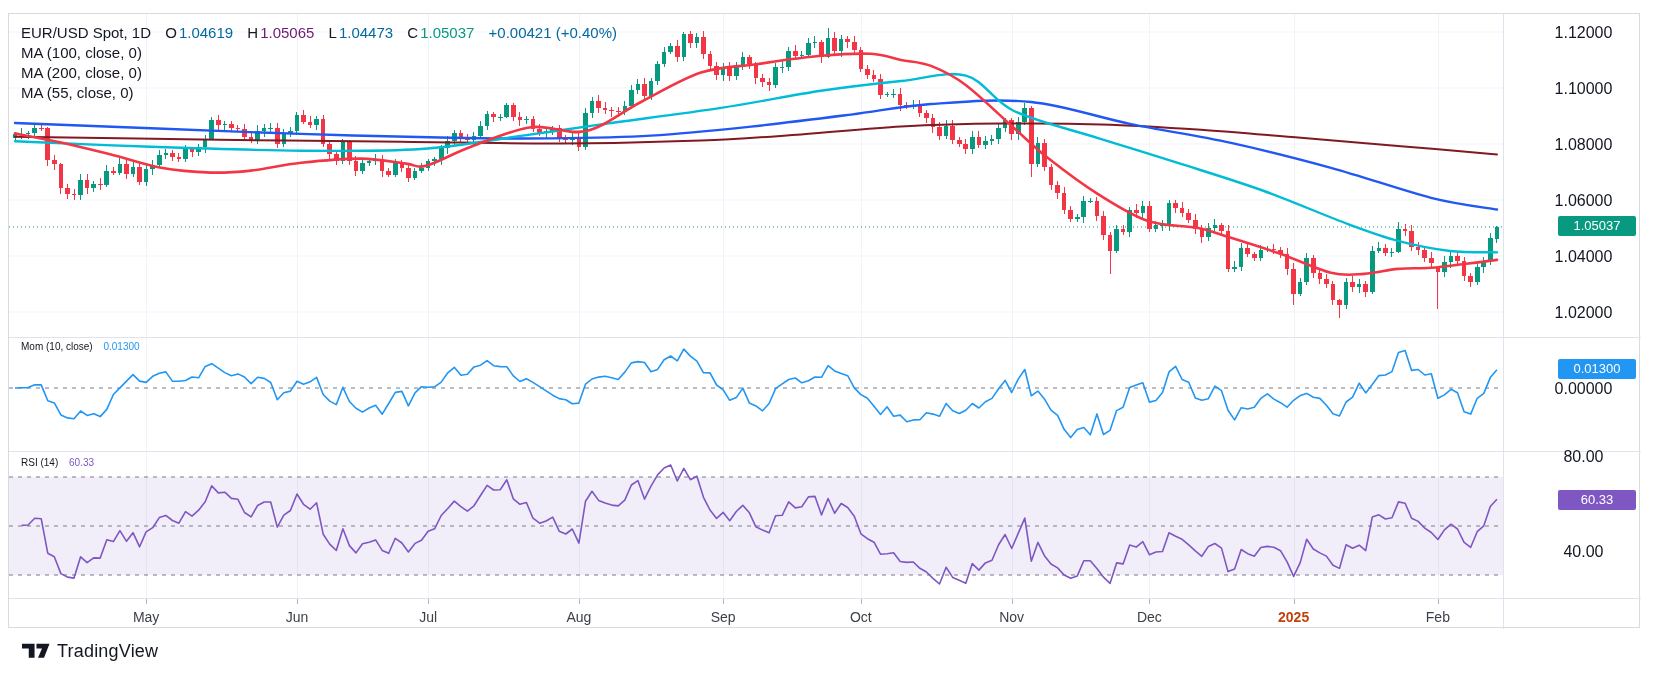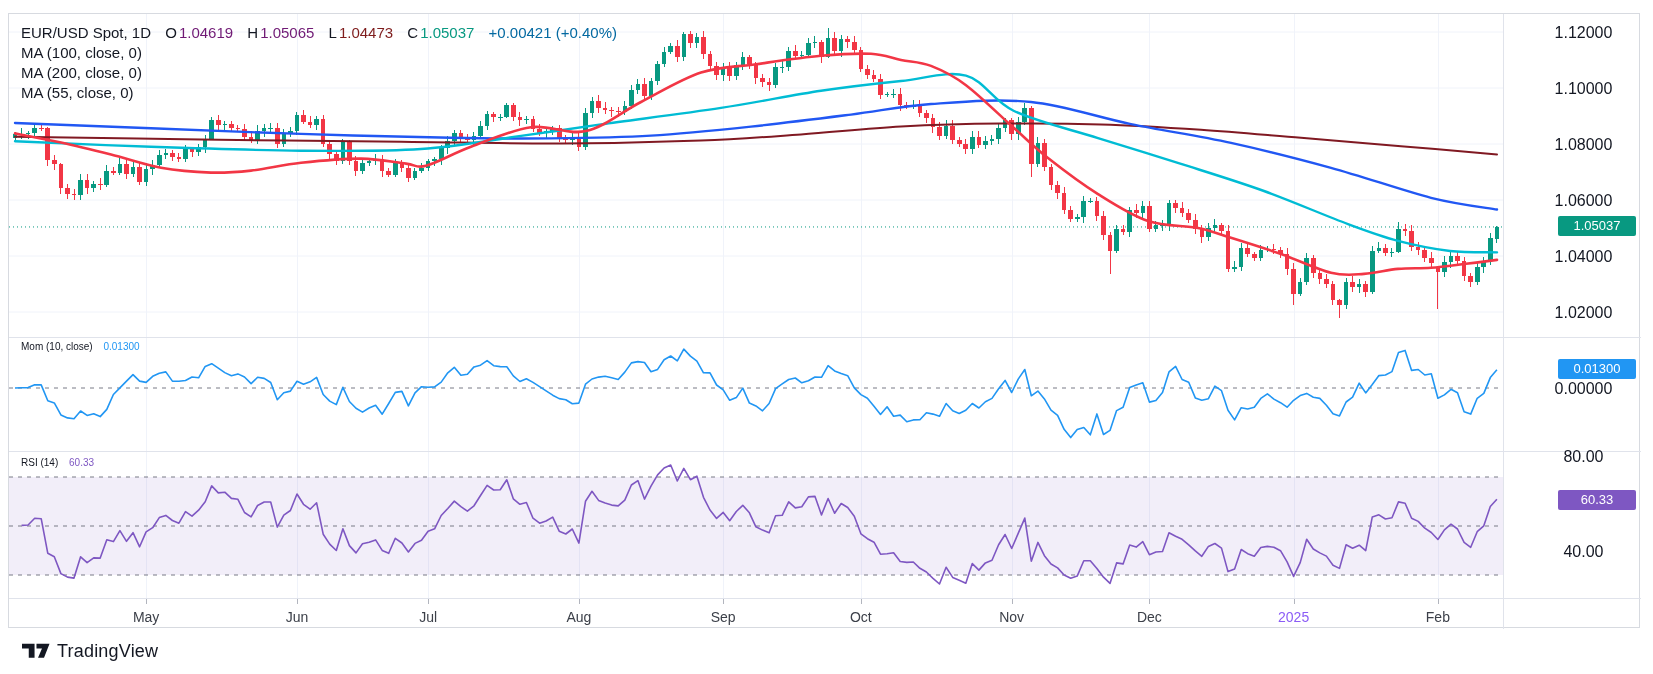--- a/index.html
+++ b/index.html
@@ -13,21 +13,21 @@
   .badge{position:absolute;left:54px;width:78px;height:20px;line-height:20px;text-align:center;
          color:#fff;font-size:13px;border-radius:2px;}
   #legend{position:absolute;left:12px;top:9px;font-size:15px;color:#131722;line-height:20px;white-space:nowrap;}
   #legend .v{margin-left:2px;}
   #legend .g{margin-left:10px;}
   .ma-row{margin-top:0;}
   .pane-legend{position:absolute;left:12px;font-size:10px;color:#131722;white-space:nowrap;}
   .pane-legend .val{margin-left:8px;}
   #time-axis{position:absolute;left:0;top:584px;width:1494px;height:31px;}
   .month{position:absolute;top:11px;width:60px;margin-left:-30px;text-align:center;font-size:14px;color:#3c4049;}
-  .month.bold{font-weight:normal;color:#8b5cf6;}
+  .month.bold{font-weight:bold;color:#c2410c;}
   #logo{position:absolute;left:22px;top:638px;display:flex;align-items:center;height:26px;}
   #logo svg{display:block;margin-right:7px;}
   #logo span{font-size:18px;color:#131722;letter-spacing:0.2px;}
 </style>
 </head>
 <body>
 
 <div id="stage">
   <div id="chart">
     <svg id="canvas" width="1632" height="615">
@@ -538,23 +538,23 @@
         <path d="M12.6,511.4L19.1,511.0L25.7,504.3L32.2,504.7L38.8,539.3L45.3,542.8L51.9,559.6L58.5,563.1L65.0,564.1L71.6,542.8L78.1,548.7L84.7,543.9L91.2,544.1L97.8,525.7L104.4,527.6L110.9,516.6L117.5,527.3L124.0,518.7L130.6,532.8L137.1,517.9L143.7,513.7L150.3,503.6L156.8,501.4L163.4,506.5L169.9,509.2L176.5,497.7L183.0,502.1L189.6,496.2L196.2,487.7L202.7,471.9L209.3,478.9L215.8,478.2L222.4,484.4L228.9,485.3L235.5,498.5L242.1,502.8L248.6,491.5L255.2,488.0L261.7,488.0L268.3,513.1L274.8,501.2L281.4,496.5L288.0,480.0L294.5,490.3L301.1,495.2L307.6,488.8L314.2,520.2L320.7,530.1L327.3,536.5L333.9,514.8L340.4,531.6L347.0,538.9L353.5,529.8L360.1,528.2L366.6,525.9L373.2,536.4L379.7,539.3L386.3,524.3L392.9,529.0L399.4,538.0L406.0,529.4L412.5,526.3L419.1,517.2L425.6,514.8L432.2,501.5L438.8,494.5L445.3,487.1L451.9,492.7L458.4,497.1L465.0,491.8L471.5,481.5L478.1,471.4L484.7,476.0L491.2,475.7L497.8,465.8L504.3,484.8L510.9,490.3L517.4,488.5L524.0,504.2L530.6,509.2L537.1,507.0L543.7,503.1L550.2,517.2L556.8,520.0L563.3,515.0L569.9,529.1L576.5,487.3L583.0,477.3L589.6,486.4L596.1,489.1L602.7,491.1L609.2,491.9L615.8,486.1L622.4,471.0L628.9,466.6L635.5,485.1L642.0,472.2L648.6,460.9L655.1,454.0L661.7,451.0L668.3,467.0L674.8,454.4L681.4,465.7L687.9,462.2L694.5,483.3L701.0,496.0L707.6,504.4L714.2,498.4L720.7,506.7L727.3,497.5L733.8,491.3L740.4,498.8L746.9,512.8L753.5,516.1L760.1,518.8L766.6,501.8L773.2,501.3L779.7,487.8L786.3,493.9L792.8,492.7L799.4,482.9L806.0,482.4L812.5,500.9L819.1,484.5L825.6,499.2L832.2,489.5L838.7,493.5L845.3,502.2L851.9,519.8L858.4,524.7L865.0,528.2L871.5,540.2L878.1,539.8L884.6,538.8L891.2,547.5L897.8,548.4L904.3,548.0L910.9,554.3L917.4,558.0L924.0,564.3L930.5,570.0L937.1,553.3L943.7,563.4L950.2,566.2L956.8,569.2L963.3,549.6L969.9,556.1L976.4,548.9L983.0,546.3L989.6,530.8L996.1,520.5L1002.7,534.5L1009.2,519.4L1015.8,504.1L1022.3,547.2L1028.9,528.4L1035.4,541.7L1042.0,550.0L1048.6,553.9L1055.1,561.0L1061.7,564.3L1068.2,562.1L1074.8,546.7L1081.3,546.7L1087.9,554.6L1094.5,563.2L1101.0,569.4L1107.6,548.9L1114.1,549.9L1120.7,531.1L1127.2,533.1L1133.8,527.7L1140.4,540.7L1146.9,538.0L1153.5,537.5L1160.0,518.8L1166.6,522.3L1173.1,525.3L1179.7,530.8L1186.3,536.9L1192.8,542.3L1199.4,532.4L1205.9,529.5L1212.5,534.1L1219.0,557.6L1225.6,554.9L1232.2,535.5L1238.7,539.7L1245.3,542.2L1251.8,533.5L1258.4,532.4L1264.9,533.2L1271.5,536.7L1278.1,547.8L1284.6,562.4L1291.2,548.6L1297.7,525.3L1304.3,535.0L1310.8,538.9L1317.4,542.1L1324.0,551.3L1330.5,554.4L1337.1,530.7L1343.6,534.2L1350.2,531.2L1356.7,536.6L1363.3,502.9L1369.9,500.8L1376.4,505.0L1383.0,503.7L1389.5,487.9L1396.1,489.2L1402.6,504.3L1409.2,507.4L1415.8,514.2L1422.3,518.5L1428.9,525.5L1435.4,515.9L1442.0,510.2L1448.5,515.0L1455.1,528.4L1461.7,533.3L1468.2,517.7L1474.8,511.8L1481.3,492.5L1487.9,485.2" fill="none" stroke="#7e57c2" stroke-width="1.6" clip-path="url(#clipRsi)" stroke-linejoin="round"></path>
       </svg>
 
     <div class="sep" style="top:323px"></div>
     <div class="sep" style="top:437px"></div>
     <div class="sep" style="top:584px"></div>
 
     <div id="legend">
       <div>
         <span>EUR/USD Spot, 1D</span>
-        <span class="g">O</span><span class="v" style="color:#701a75">1.04619</span>
+        <span class="g">O</span><span class="v" style="color:#0369a1">1.04619</span>
         <span class="g">H</span><span class="v" style="color:#701a75">1.05065</span>
-        <span class="g">L</span><span class="v" style="color:#7f1d1d">1.04473</span>
+        <span class="g">L</span><span class="v" style="color:#0369a1">1.04473</span>
         <span class="g">C</span><span class="v" style="color:#089981">1.05037</span>
         <span class="g" style="color:#0369a1">+0.00421 (+0.40%)</span>
       </div>
       <div class="ma-row">MA (100, close, 0)</div>
       <div class="ma-row">MA (200, close, 0)</div>
       <div class="ma-row">MA (55, close, 0)</div>
     </div>
 
     <div class="pane-legend" style="top:327px">
       <span>Mom (10, close)</span>

